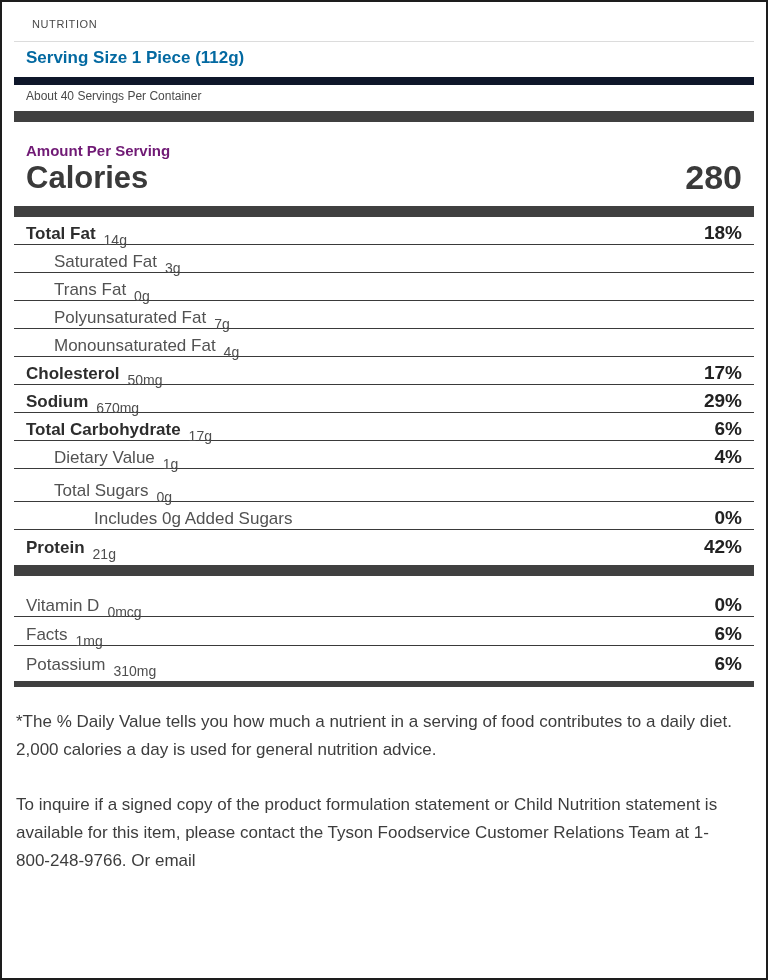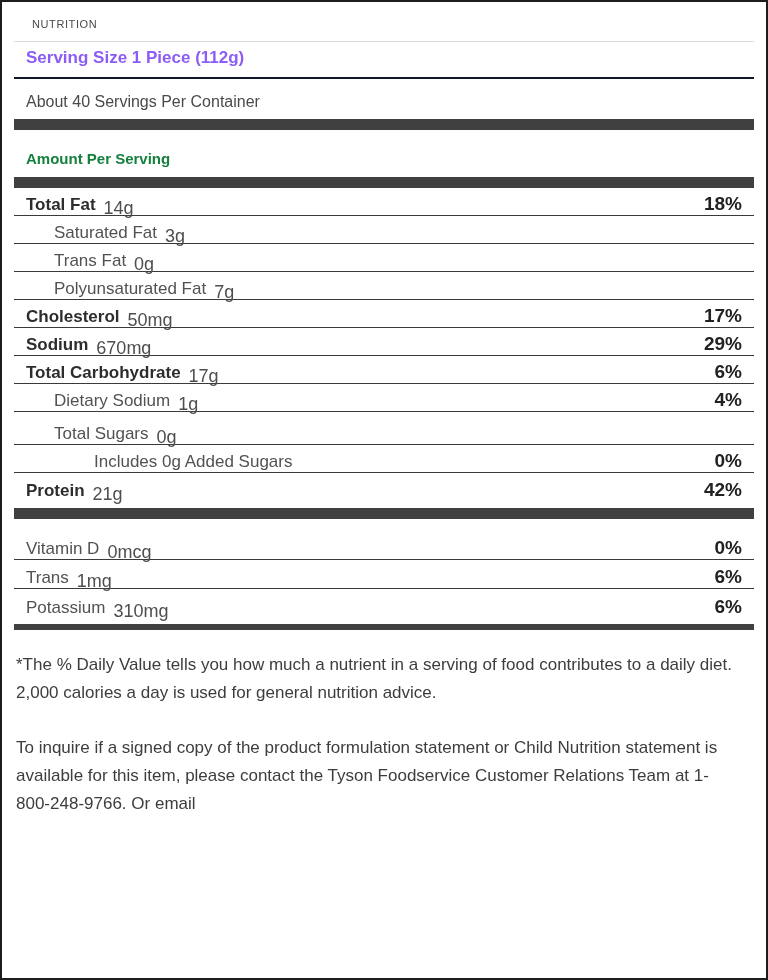--- a/index.html
+++ b/index.html
@@ -17,31 +17,31 @@
   .kicker {
     margin:4px 0 0 18px;
     font-size:11px; letter-spacing:.6px; color:#4a4a4a;
   }
   .kicker-rule { border-top:1px solid #dcdcdc; margin-top:11px; }
   .title {
     font-size:33px; font-weight:bold; color:#3a3a3a;
     margin:4px 0 8px 0; letter-spacing:.2px;
   }
   .serving {
-    font-size:17px; font-weight:bold; color:#8b5cf6;
+    font-size:17px; font-weight:bold; color:#0369a1;
     padding:6px 0 9px 12px;
-    border-bottom:2px solid #0f172a;
+    border-bottom:8px solid #0f172a;
   }
-  .servings-per { font-size:16px; color:#4a4a4a; padding:14px 0 8px 12px; }
+  .servings-per { font-size:12px; color:#4a4a4a; padding:4px 0 8px 12px; }
 
   .bar { background:#404040; height:11px; }
   .bar.thin { height:6px; }
 
   
-  .aps { margin:20px 0 0 12px; font-size:15px; font-weight:bold; color:#15803d; }
+  .aps { margin:20px 0 0 12px; font-size:15px; font-weight:bold; color:#701a75; }
   .calrow { display:flex; align-items:flex-end; padding:0 12px; margin-top:1px; }
   .cal-label { font-size:31px; font-weight:bold; color:#3a3a3a; }
   .cal-value { margin-left:auto; font-size:34px; font-weight:bold; color:#3a3a3a; line-height:1.05; }
   .bar-cal { margin-top:10px; }
 
   
   .dv-header {
     text-align:right; font-size:15px; font-weight:bold; color:#222;
     padding:24px 12px 9px 0;
     border-bottom:1px solid #3a3a3a;
@@ -51,21 +51,21 @@
     height:28px; padding:0 12px;
     border-bottom:1px solid #3a3a3a;
   }
   .nrow.tall { height:33px; }
   .nrow.nob { border-bottom:none; }
   .nrow .lbl { font-size:17px; color:#525252; white-space:nowrap; }
   .nrow.b .lbl { font-weight:bold; color:#2d2d2d; }
   .nrow.ind1 .lbl { margin-left:28px;margin-top:12px; }
   .nrow.ind2 .lbl { margin-left:68px; }
   .nrow .amt {
-    font-size:18px; color:#4e4e4e;
+    font-size:14px; color:#4e4e4e;
     margin-left:8px; position:relative; top:4px; white-space:nowrap;
   }
   .nrow .dv {
     margin-left:auto; font-size:19px; font-weight:bold; color:#222; white-space:nowrap;
   }
   .bar-protein { margin-top:7px; }
   .vits { padding-top:12px; }
   .vits .nrow { height:29px; }
   .bar-final { margin-top:6px; }
 
@@ -81,20 +81,24 @@
   <div class="kicker">NUTRITION</div>
   <div class="kicker-rule"></div>
 
 
   <div class="serving">Serving Size 1 Piece (112g)</div>
   <div class="servings-per">About 40 Servings Per Container</div>
 
   <div class="bar"></div>
 
   <div class="aps">Amount Per Serving</div>
+  <div class="calrow">
+    <span class="cal-label">Calories</span>
+    <span class="cal-value">280</span>
+  </div>
 
   <div class="bar bar-cal"></div>
 
 
   <div class="nrow b">
     <span class="lbl">Total Fat</span>
     <span class="amt">14g</span>
     <span class="dv">18%</span>
   </div>
   <div class="nrow ind1">
@@ -105,37 +109,42 @@
   <div class="nrow ind1">
     <span class="lbl">Trans Fat</span>
     <span class="amt">0g</span>
     <span class="dv"></span>
   </div>
   <div class="nrow ind1">
     <span class="lbl">Polyunsaturated Fat</span>
     <span class="amt">7g</span>
     <span class="dv"></span>
   </div>
+  <div class="nrow ind1">
+    <span class="lbl">Monounsaturated Fat</span>
+    <span class="amt">4g</span>
+    <span class="dv"></span>
+  </div>
   <div class="nrow b">
     <span class="lbl">Cholesterol</span>
     <span class="amt">50mg</span>
     <span class="dv">17%</span>
   </div>
   <div class="nrow b">
     <span class="lbl">Sodium</span>
     <span class="amt">670mg</span>
     <span class="dv">29%</span>
   </div>
   <div class="nrow b">
     <span class="lbl">Total Carbohydrate</span>
     <span class="amt">17g</span>
     <span class="dv">6%</span>
   </div>
   <div class="nrow ind1">
-    <span class="lbl">Dietary Sodium</span>
+    <span class="lbl">Dietary Value</span>
     <span class="amt">1g</span>
     <span class="dv">4%</span>
   </div>
   <div class="nrow ind1 tall">
     <span class="lbl">Total Sugars</span>
     <span class="amt">0g</span>
     <span class="dv"></span>
   </div>
   <div class="nrow ind2">
     <span class="lbl">Includes 0g Added Sugars</span>
@@ -150,21 +159,21 @@
 
   <div class="bar bar-protein"></div>
 
   <div class="vits">
     <div class="nrow">
       <span class="lbl">Vitamin D</span>
       <span class="amt">0mcg</span>
       <span class="dv">0%</span>
     </div>
     <div class="nrow">
-      <span class="lbl">Trans</span>
+      <span class="lbl">Facts</span>
       <span class="amt">1mg</span>
       <span class="dv">6%</span>
     </div>
     <div class="nrow nob">
       <span class="lbl">Potassium</span>
       <span class="amt">310mg</span>
       <span class="dv">6%</span>
     </div>
   </div>
 

